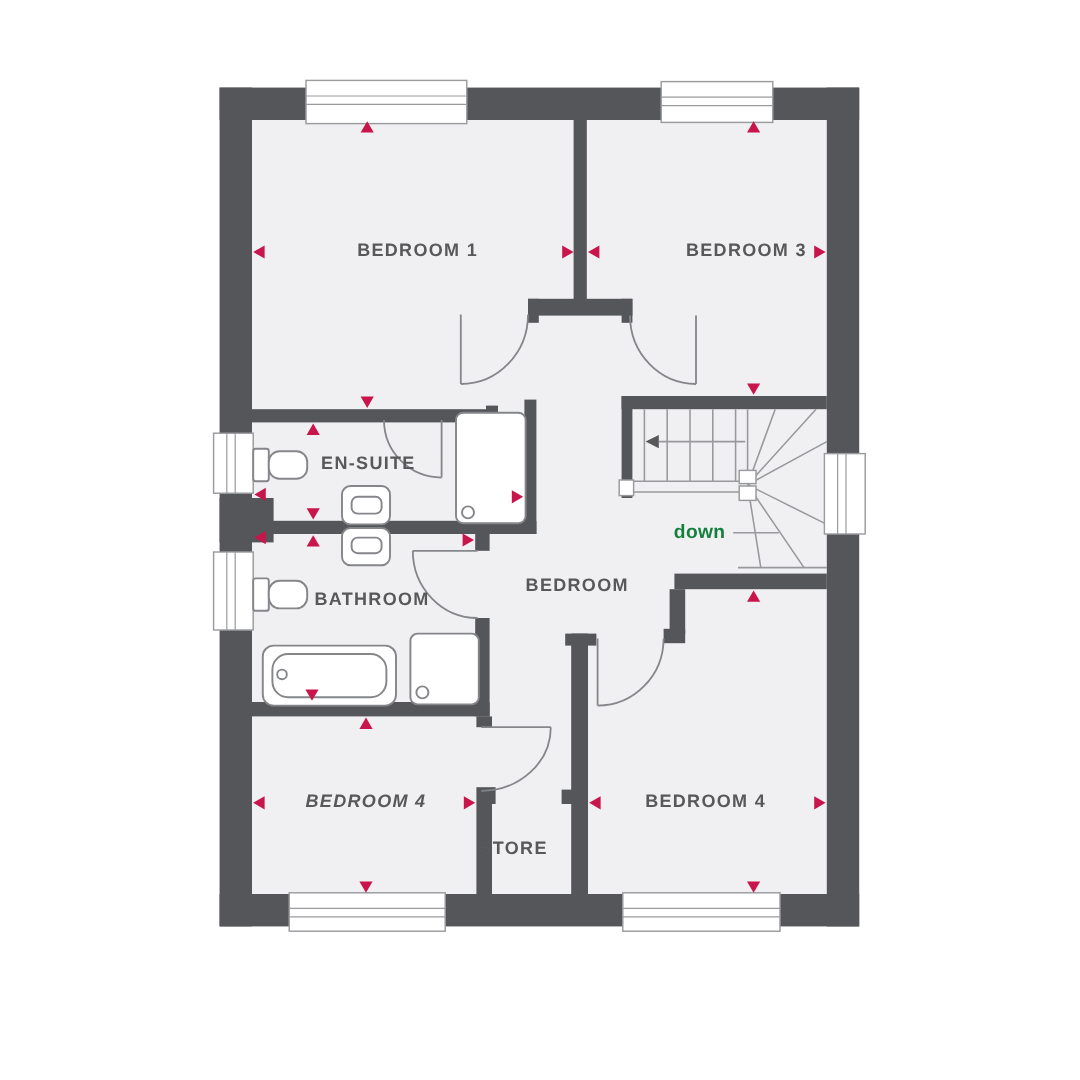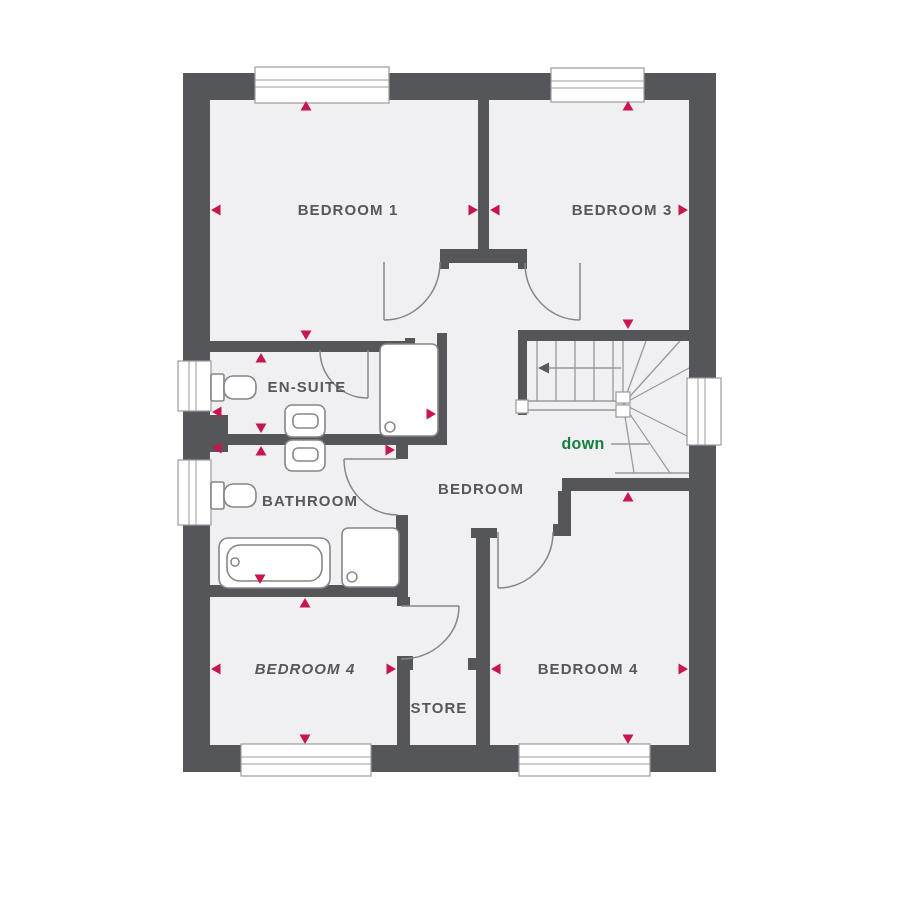--- a/index.html
+++ b/index.html
@@ -172,16 +172,16 @@
       <polygon class="marker" points="628,492 622.5,501.5 633.5,501.5"></polygon>
     </g>
   </svg>
 
   <div class="room-label" style="left:348px;top:209px;">BEDROOM 1</div>
   <div class="room-label" style="left:622px;top:209px;">BEDROOM 3</div>
   <div class="room-label" style="left:307px;top:386px;text-align:right;">EN-SUITE</div>
   <div class="room-label" style="left:310px;top:500px;">BATHROOM</div>
   <div class="room-label" style="left:481px;top:488px;">BEDROOM</div>
   <div class="stair-label" style="left:583px;top:444px;">down</div>
-  <div class="room-label" style="left:439px;top:707px;">STORE</div>
+  <div class="room-label" style="left:428px;top:707px;">STORE</div>
   <div class="room-label" style="left:305px;top:668px;font-style:italic;">BEDROOM 4</div>
   <div class="room-label" style="left:588px;top:668px;">BEDROOM 4</div>
 </div>
 
 </body></html>

